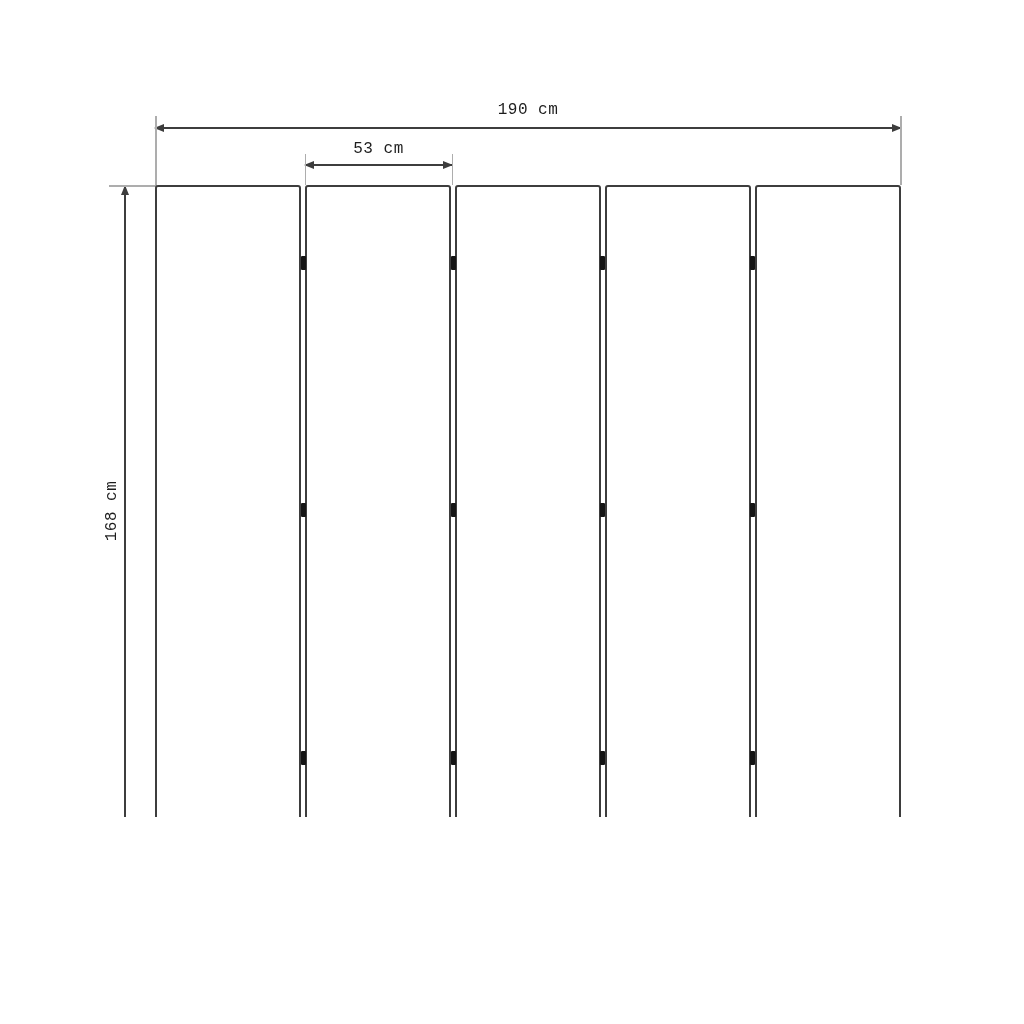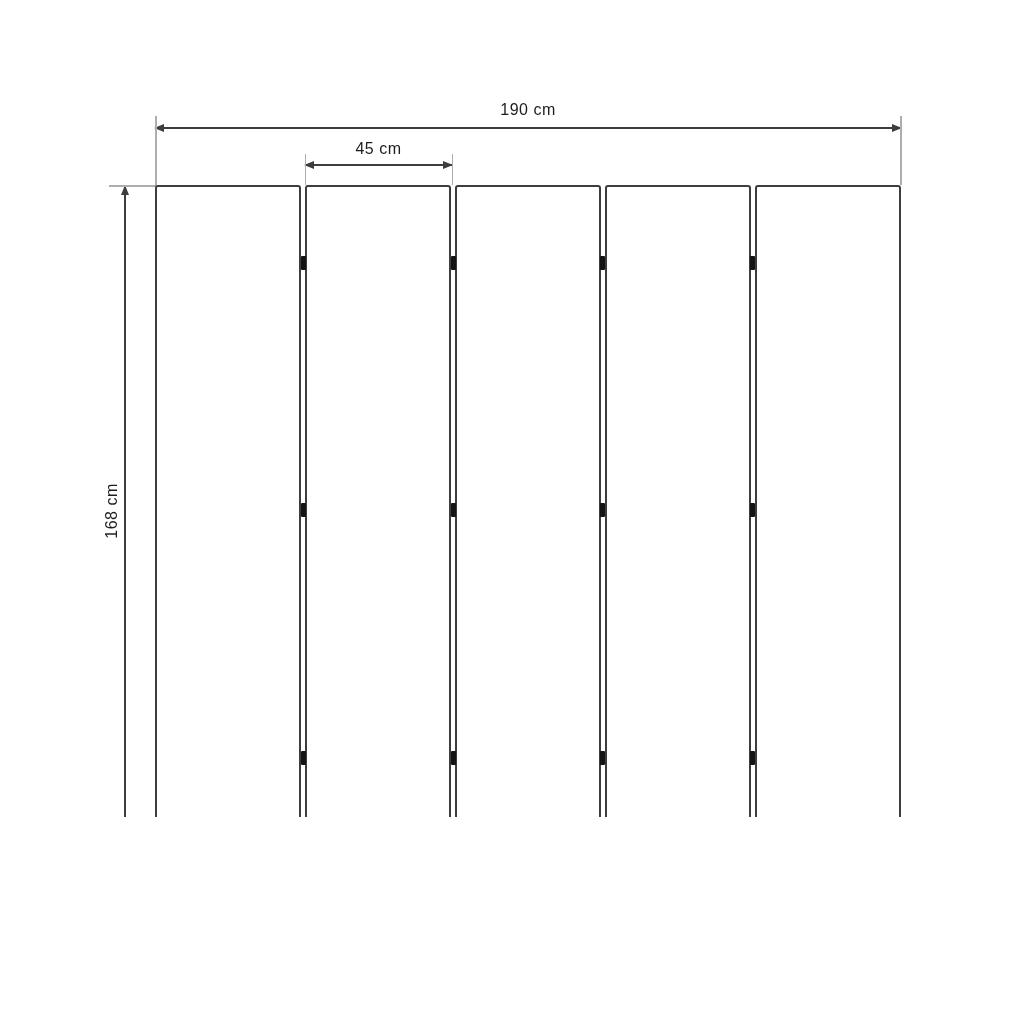--- a/index.html
+++ b/index.html
@@ -5,21 +5,21 @@
   html, body {
     margin: 0;
     padding: 0;
     background: #ffffff;
   }
   .canvas {
     position: relative;
     width: 1024px;
     height: 817px;
     background: var(--background, #ffffff);
-    font-family: Liberation Sans, sans-serif;
+    font-family: Liberation Mono, monospace;
     overflow: hidden;
   }
 
   
   .dim-label {
     position: absolute;
     height: 20px;
     line-height: 20px;
     text-align: center;
     font-size: 16px;
@@ -112,21 +112,21 @@
     <div class="dim-label" style="left:155px; top:100px; width:746px;">190 cm</div>
     <div class="dim-line-h" style="left:155px; top:127px; width:746px;">
       <span class="ah ah-left"></span>
       <span class="ah ah-right"></span>
     </div>
     <div class="ext-v" style="left:155px; top:116px; height:69px;"></div>
     <div class="ext-v" style="left:900px; top:116px; height:69px;"></div>
   </div>
 
   <div>
-    <div class="dim-label" style="left:305px; top:139px; width:147px;">45 cm</div>
+    <div class="dim-label" style="left:305px; top:139px; width:147px;">53 cm</div>
     <div class="dim-line-h" style="left:305px; top:164px; width:147px;">
       <span class="ah ah-left"></span>
       <span class="ah ah-right"></span>
     </div>
     <div class="ext-v" style="left:304.5px; top:154px; height:31px;"></div>
     <div class="ext-v" style="left:451.5px; top:154px; height:31px;"></div>
   </div>
 
   <div>
     <div class="dim-label rot" style="left:52px; top:501px; width:120px;">168 cm</div>

